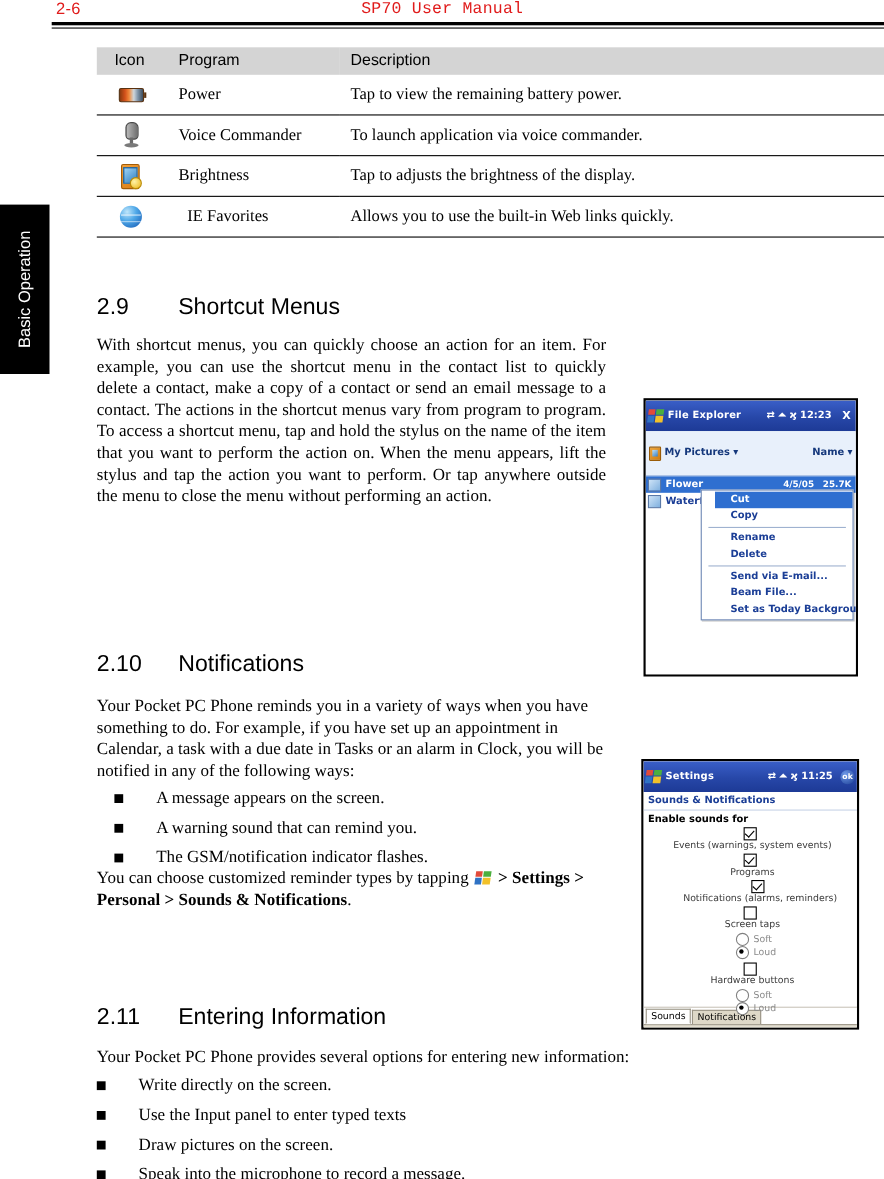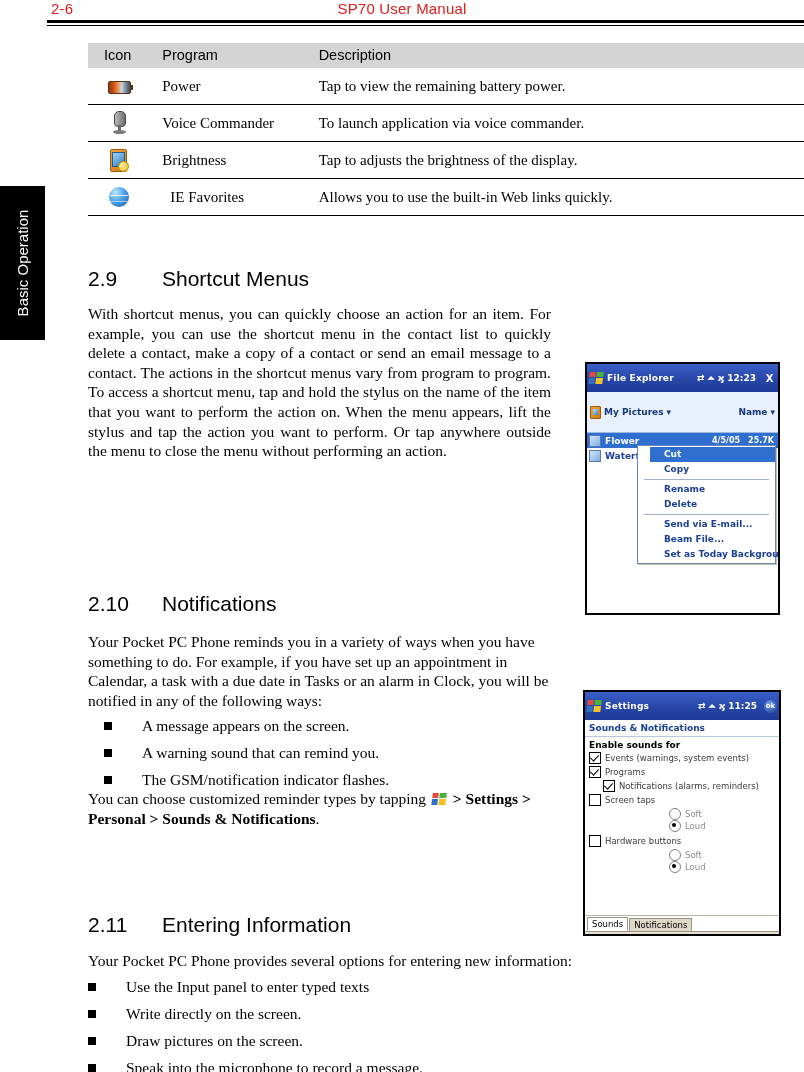--- a/index.html
+++ b/index.html
@@ -28,21 +28,21 @@
     font-family: "Liberation Sans", sans-serif;
     font-size: 15px;
     color: #e01b1b;
     letter-spacing: 0.2px;
   }
   .manual-title {
     position: absolute;
     left: 0; top: 0px;
     width: 804px;
     text-align: center;
-    font-family: Liberation Sans, sans-serif;
+    font-family: Liberation Mono, monospace;
     font-size: 15px;
     color: #e01b1b;
     letter-spacing: 0.2px;
   }
   .header-rule-thick {
     position: absolute;
     left: 47px; top: 20px;
     width: 757px; height: 3px;
     background: #000000;
   }
@@ -357,21 +357,21 @@
   
   #settings-screen { left: 583px; top: 690px; width: 198px; height: 246px; }
   .st-subtitle {
     height: 16px; background: #ffffff;
     border-bottom: 1px solid #b9c8e2;
     display: flex; align-items: center; padding-left: 4px;
     font-size: 9px; font-weight: bold; color: #1b3e96;
   }
   .st-body { background: #ffffff; height: 175px; padding: 3px 0 0 4px; position: relative; }
   .st-group-label { font-size: 9px; font-weight: bold; color: #000000; margin-bottom: 2px; }
-  .st-line { display: flex; align-items: center; margin-bottom: 2px; font-size: 8.5px; color: #3a3a3a; }
+  .st-line { display: flex; align-items: center; margin-bottom: 2px; font-size: 8.5px; color: #3a3a3a; flex-direction: column; }
   .st-line.indent1 { margin-left: 14px; }
   .cbox {
     width: 10px; height: 10px; border: 1px solid #000000; background:#ffffff;
     margin-right: 4px; flex: 0 0 auto; position: relative;
   }
   .cbox.checked:after {
     content: "";
     position: absolute; left: 2px; top: 0px;
     width: 4px; height: 7px;
     border: solid #000000; border-width: 0 1.6px 1.6px 0;
@@ -509,25 +509,25 @@
 </div>
 
 <div class="sec-heading" style="left:88px; top:913px;">
   <span class="num">2.11</span><span>Entering Information</span>
 </div>
 <div class="body-para" style="left:88px; top:951px; width:700px;">Your Pocket PC Phone provides several options for entering new information:</div>
 
 <div class="bullet-list" style="left:88px; top:976px;">
   <div class="bullet-row">
     <span class="sq"></span>
-    <span>Use the Input panel to enter typed texts</span>
+    <span>Write directly on the screen.</span>
   </div>
   <div class="bullet-row">
     <span class="sq"></span>
-    <span>Write directly on the screen.</span>
+    <span>Use the Input panel to enter typed texts</span>
   </div>
   <div class="bullet-row">
     <span class="sq"></span>
     <span>Draw pictures on the screen.</span>
   </div>
   <div class="bullet-row">
     <span class="sq"></span>
     <span>Speak into the microphone to record a message.</span>
   </div>
 </div>

